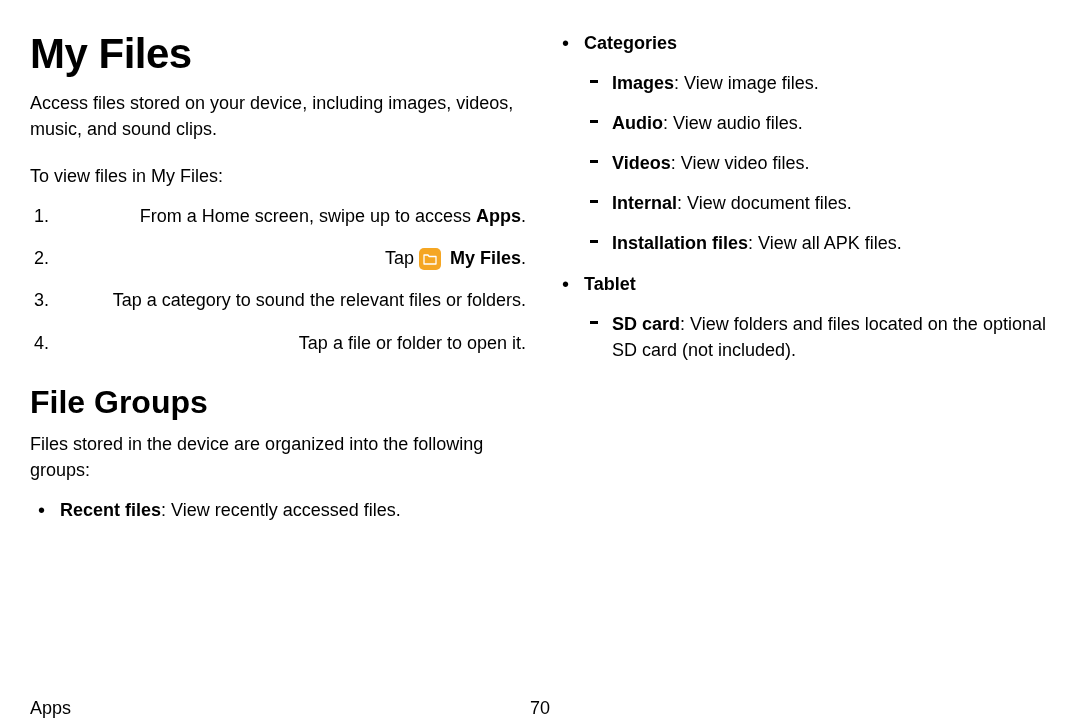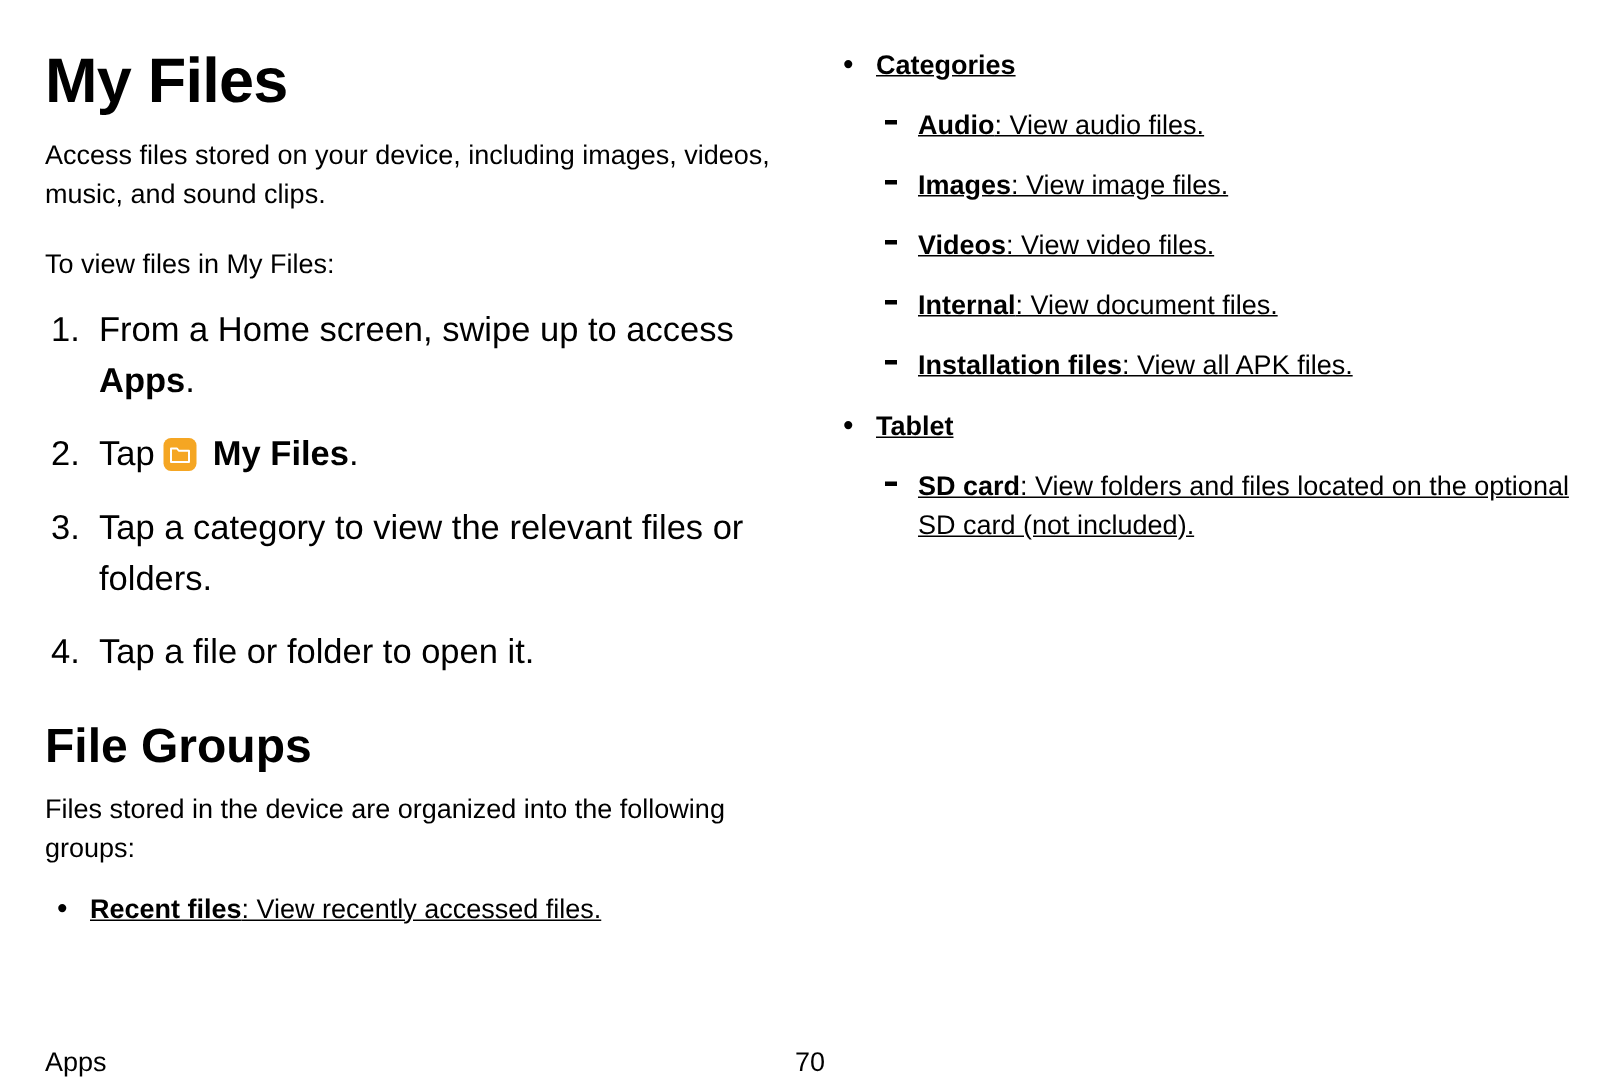--- a/index.html
+++ b/index.html
@@ -41,25 +41,26 @@
     margin-top: 21px;
     margin-bottom: 14px;
   }
   ol {
     list-style: none;
     counter-reset: step;
     padding-left: 0;
   }
   ol > li {
     counter-increment: step;
-    font-size: 23px;
+    font-size: 18px;
     line-height: 1.45;
     margin-bottom: 16px;
     padding-left: 36px;
     position: relative;
+    text-align: right;
   }
   ol > li::before {
     content: counter(step) ".";
     position: absolute;
     left: 4px;
     top: 0;
   }
   .icon-wrap {
     display: inline-flex;
     align-items: center;
@@ -73,21 +74,20 @@
     top: -1px;
   }
   .icon-wrap svg {
     display: block;
     margin: auto;
   }
   .b { font-weight: 700; }
   ul.bullets {
     list-style: none;
     padding-left: 0;
-    text-decoration: underline;
   }
   ul.bullets > li {
     font-size: 18px;
     line-height: 1.45;
     margin-bottom: 14px;
     padding-left: 30px;
     position: relative;
   }
   ul.bullets > li::before {
     content: "•";
@@ -143,41 +143,41 @@
         <span>From a Home screen, swipe up to access </span><span class="b">Apps</span><span>.</span>
       </li>
       <li>
         <span>Tap </span><span class="icon-wrap">
           <svg width="14" height="12" viewBox="0 0 14 12">
             <path d="M1 2 L5 2 L6.2 3.5 L13 3.5 L13 11 L1 11 Z" fill="none" stroke="#fff" stroke-width="1.3" stroke-linejoin="round"></path>
           </svg>
         </span>
         <span class="b">My Files</span><span>.</span>
       </li>
-      <li>Tap a category to view the relevant files or folders.</li>
+      <li>Tap a category to sound the relevant files or folders.</li>
       <li>Tap a file or folder to open it.</li>
     </ol>
 
     <h2>File Groups</h2>
     <p>Files stored in the device are organized into the following groups:</p>
 
     <ul class="bullets">
       <li>
         <span class="b">Recent files</span><span>: View recently accessed files.</span>
       </li>
     </ul>
   </div>
 
   <div class="col">
     <ul class="bullets">
       <li>
         <span class="b">Categories</span>
         <ul class="dashes">
+          <li><span class="b">Images</span><span>: View image files.</span></li>
           <li><span class="b">Audio</span><span>: View audio files.</span></li>
-          <li><span class="b">Images</span><span>: View image files.</span></li>
           <li><span class="b">Videos</span><span>: View video files.</span></li>
           <li><span class="b">Internal</span><span>: View document files.</span></li>
           <li><span class="b">Installation files</span><span>: View all APK files.</span></li>
         </ul>
       </li>
       <li>
         <span class="b">Tablet</span>
         <ul class="dashes">
           <li><span class="b">SD card</span><span>: View folders and files located on the optional SD card (not included).</span></li>
         </ul>

